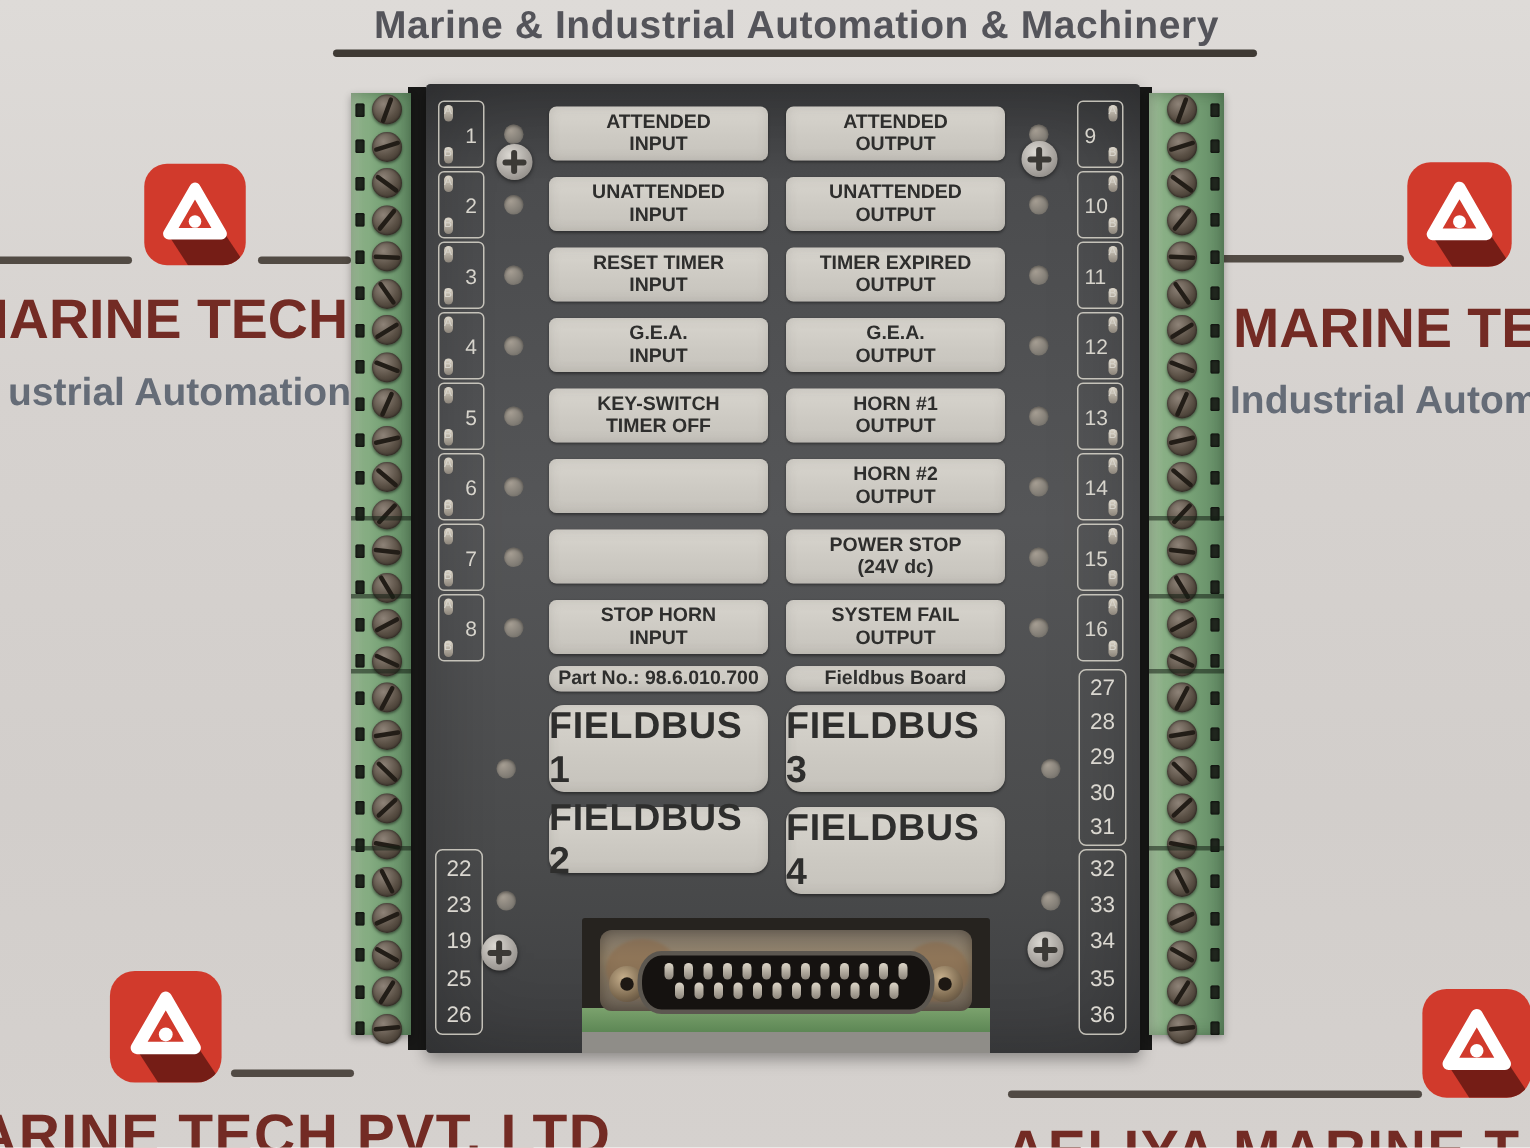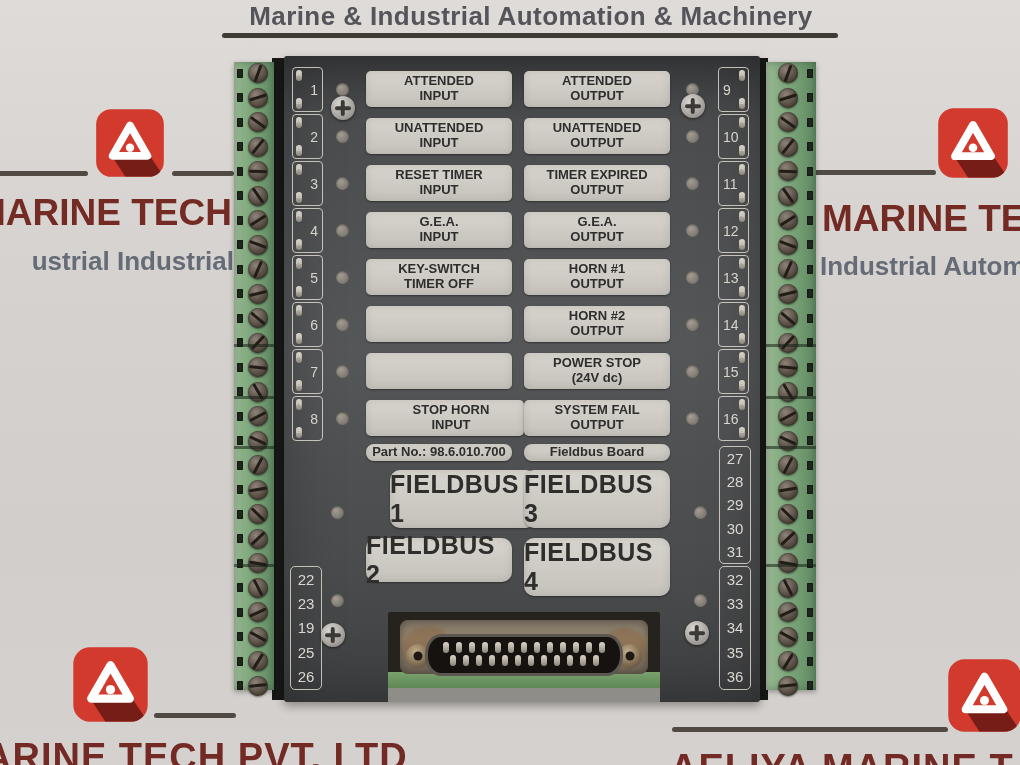--- a/index.html
+++ b/index.html
@@ -117,21 +117,21 @@
       <rect x="1" y="1" width="58" height="58" rx="13" fill="#d13a2c"></rect>
       <g clip-path="url(#lclip1)">
         <path d="M15 42 L45 38 L59 59 L26 59 Z" fill="#5e1712" opacity="0.8"></path>
       </g>
       <path d="M15 41 L30 15 L45 41 Z" fill="none" stroke="#ffffff" stroke-width="6.5" stroke-linejoin="round" stroke-linecap="round"></path>
       <circle cx="30" cy="34" r="3.6" fill="#ffffff"></circle>
     </svg>
   </div>
 <div class="abs wm-dash" style="left:172px;top:171px;width:62px;"></div>
 <div class="abs wm-maroon" style="right:788px;top:192px;font-size:37px;">MARINE TECH</div>
-<div class="abs wm-slate" style="right:786px;top:246px;font-size:26px;">ustrial Industrial</div>
+<div class="abs wm-slate" style="right:786px;top:246px;font-size:26px;">ustrial Automation</div>
 
 <div class="abs wm-dash" style="left:800px;top:170px;width:136px;"></div>
 <div class="abs wm-logo" style="left:937px;top:107px;">
     <svg width="72" height="72" viewBox="0 0 60 60">
       <defs>
         <clipPath id="lclip2">
           <rect x="1" y="1" width="58" height="58" rx="13"></rect>
         </clipPath>
       </defs>
       <rect x="1" y="1" width="58" height="58" rx="13" fill="#d13a2c"></rect>
@@ -588,41 +588,41 @@
     <div class="tbox" style="left: 8px; top: 340px;">
       <span class="pin" style="top: 2px; left: 3px;">A</span>
       <span class="num" style="right: 4px;">8</span>
       <span class="pin" style="bottom: 2px; left: 3px;">B</span>
     </div>
     <div class="tbox" style="left: 434px; top: 340px;">
       <span class="pin" style="top: 2px; right: 3px;">A</span>
       <span class="num" style="left: 4px;">16</span>
       <span class="pin" style="bottom: 2px; right: 3px;">B</span>
     </div>
-    <div class="plate" style="left: 82px; top: 344px; height: 36px; font-size: 13px; line-height: 14.95px; padding-left: 12px;">
+    <div class="plate" style="left: 82px; top: 344px; height: 36px; font-size: 13px; line-height: 14.95px;">
       <div>STOP HORN</div>
       <div>INPUT</div>
     </div>
     <div class="plate" style="left: 240px; top: 344px; height: 36px; font-size: 13px; line-height: 14.95px;">
       <div>SYSTEM FAIL</div>
       <div>OUTPUT</div>
     </div>
     <div class="led" style="left: 51.5px; top: 355.5px;"></div>
     <div class="led" style="left: 401.5px; top: 355.5px;"></div>
     <div class="led" style="left: 46.5px; top: 449.5px;"></div>
     <div class="led" style="left: 409.5px; top: 449.5px;"></div>
     <div class="led" style="left: 46.5px; top: 537.5px;"></div>
     <div class="led" style="left: 409.5px; top: 537.5px;"></div>
     <div class="plate small" style="left: 82px; top: 388px; height: 17px; font-size: 13px; line-height: 14.95px;">
       <div>Part No.: 98.6.010.700</div>
     </div>
     <div class="plate small" style="left: 240px; top: 388px; height: 17px; font-size: 13px; line-height: 14.95px;">
       <div>Fieldbus Board</div>
     </div>
-    <div class="plate big" style="left: 82px; top: 414px; height: 58px; font-size: 25px; line-height: 28.75px; margin-left: 24px;">
+    <div class="plate big" style="left: 82px; top: 414px; height: 58px; font-size: 25px; line-height: 28.75px;">
       <div>FIELDBUS 1</div>
     </div>
     <div class="plate big" style="left: 240px; top: 414px; height: 58px; font-size: 25px; line-height: 28.75px;">
       <div>FIELDBUS 3</div>
     </div>
     <div class="plate big" style="left: 82px; top: 482px; height: 44px; font-size: 25px; line-height: 28.75px;">
       <div>FIELDBUS 2</div>
     </div>
     <div class="plate big" style="left: 240px; top: 482px; height: 58px; font-size: 25px; line-height: 28.75px;">
       <div>FIELDBUS 4</div>

